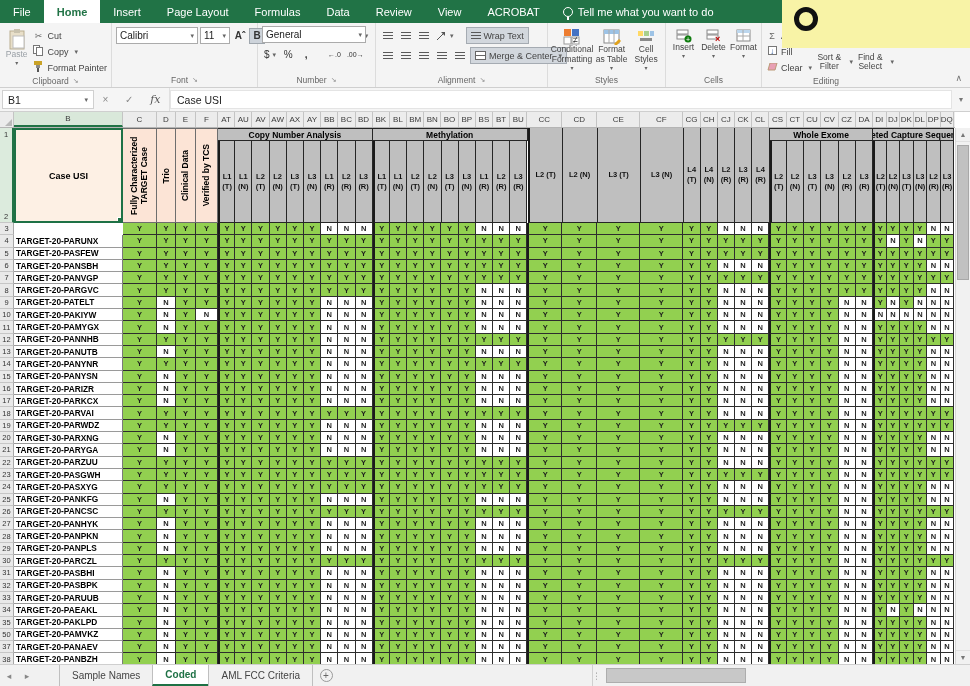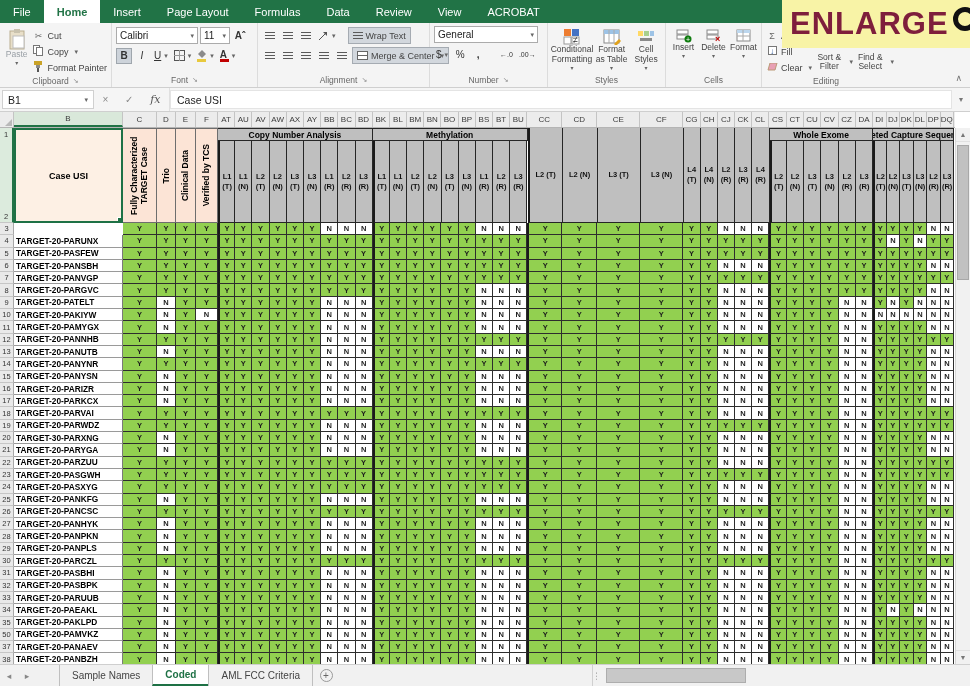--- a/index.html
+++ b/index.html
@@ -108,20 +108,24 @@
       <div class="rtab">File</div>
       <div class="rtab active">Home</div>
       <div class="rtab">Insert</div>
       <div class="rtab">Page Layout</div>
       <div class="rtab">Formulas</div>
       <div class="rtab">Data</div>
       <div class="rtab">Review</div>
       <div class="rtab">View</div>
       <div class="rtab">ACROBAT</div>
     </div>
+  <div class="tellme">
+    <span class="bulb"></span>
+    <span>Tell me what you want to do</span>
+  </div>
 </div>
 
 <div class="ribbon">
 
   <div class="rgroup" style="width:112px">
     <div class="rgc">
       <div class="bigbtn" style="color:#9aa0a6">
         <svg width="18" height="22">
             <rect x="2" y="3" width="14" height="18" fill="#E8DFC9" stroke="#B9AD8F"></rect>
             <rect x="6" y="1" width="6" height="4" fill="#C9C2AE"></rect>
@@ -153,21 +157,21 @@
           </div>
       </div>
     </div>
     <div class="rgl">
         <span>Clipboard</span>
         <span class="launch">↘</span>
       </div>
   </div>
 
   <div class="rgroup" style="width:146px">
-    <div class="rgc" style="flex-direction:column; gap:1px">
+    <div class="rgc" style="flex-direction:row; gap:1px">
       <div class="fontrow">
         <div class="selbox" style="width:82px">
             <span>Calibri</span>
             <span class="ddarrow">▾</span>
           </div>
         <div class="selbox" style="width:30px">
             <span>11</span>
             <span class="ddarrow">▾</span>
           </div>
         <span class="tbtn">
@@ -204,20 +208,54 @@
             <span class="ddarrow">▾</span>
           </span>
       </div>
     </div>
     <div class="rgl">
         <span>Font</span>
         <span class="launch">↘</span>
       </div>
   </div>
 
+  <div class="rgroup" style="width:118px">
+    <div class="rgc" style="flex-direction:column; gap:2px">
+      <div class="selbox" style="width:104px">
+          <span>General</span>
+          <span class="ddarrow">▾</span>
+        </div>
+      <div class="fontrow">
+        <span class="tbtn">
+            <span>$</span>
+            <span class="ddarrow">▾</span>
+          </span>
+        <span class="tbtn">
+            <span>%</span>
+          </span>
+        <span class="tbtn">
+            <b>,</b>
+          </span>
+        <span style="width:8px"></span>
+        <span class="tbtn" style="font-size:7px">
+            <span>←</span>
+            <span>.0</span>
+          </span>
+        <span class="tbtn" style="font-size:7px">
+            <span>.00</span>
+            <span>→</span>
+          </span>
+      </div>
+    </div>
+    <div class="rgl">
+        <span>Number</span>
+        <span class="launch">↘</span>
+      </div>
+  </div>
+
   <div class="rgroup" style="width:172px">
     <div class="rgc" style="flex-direction:column; gap:1px">
       <div class="fontrow">
         <span class="tbtn">
             <span class="lines-ic"></span>
           </span>
         <span class="tbtn">
             <span class="lines-ic"></span>
           </span>
         <span class="tbtn">
@@ -262,54 +300,20 @@
           </div>
       </div>
     </div>
     <div class="rgl">
         <span>Alignment</span>
         <span class="launch">↘</span>
       </div>
   </div>
 
   <div class="rgroup" style="width:118px">
-    <div class="rgc" style="flex-direction:column; gap:2px">
-      <div class="selbox" style="width:104px">
-          <span>General</span>
-          <span class="ddarrow">▾</span>
-        </div>
-      <div class="fontrow">
-        <span class="tbtn">
-            <span>$</span>
-            <span class="ddarrow">▾</span>
-          </span>
-        <span class="tbtn">
-            <span>%</span>
-          </span>
-        <span class="tbtn">
-            <b>,</b>
-          </span>
-        <span style="width:8px"></span>
-        <span class="tbtn" style="font-size:7px">
-            <span>←</span>
-            <span>.0</span>
-          </span>
-        <span class="tbtn" style="font-size:7px">
-            <span>.00</span>
-            <span>→</span>
-          </span>
-      </div>
-    </div>
-    <div class="rgl">
-        <span>Number</span>
-        <span class="launch">↘</span>
-      </div>
-  </div>
-
-  <div class="rgroup" style="width:118px">
     <div class="rgc" style="justify-content:space-around">
       <div class="bigbtn" style="width:40px">
         <svg width="18" height="17">
             <rect x="1" y="1" width="7" height="7" fill="#ED7D31"></rect>
             <rect x="9" y="1" width="7" height="7" fill="#4472C4"></rect>
             <rect x="1" y="9" width="7" height="7" fill="#fff" stroke="#999"></rect>
             <rect x="9" y="9" width="7" height="7" fill="#fff" stroke="#999"></rect>
             <text x="10" y="15" font-size="9" fill="#333">≠</text>
           </svg>
         <span>Conditional Formatting</span>
@@ -418,21 +422,20 @@
         <span>Editing</span>
       </div>
   </div>
 
   <div style="flex:1; position:relative">
     <span style="position:absolute; right:8px; bottom:4px; color:#777; font-size:9px">∧</span>
   </div>
 </div>
 
 <div class="enlarge">
-  <span class="enl-text">ENLARGE</span>
   <span class="mag">
       <span class="lens"></span>
     </span>
 </div>
 
 <div class="fbar">
   <div class="namebox">
       <span>B1</span>
       <span class="ddarrow">▾</span>
     </div>

